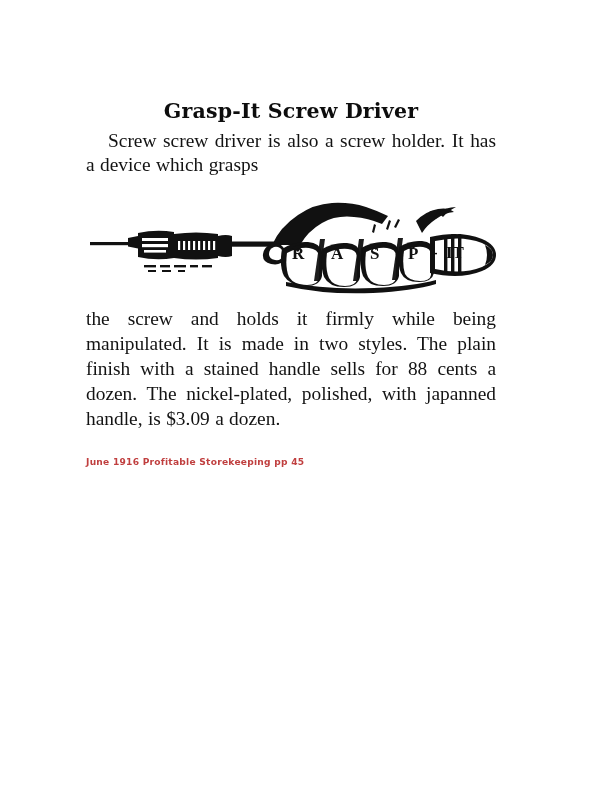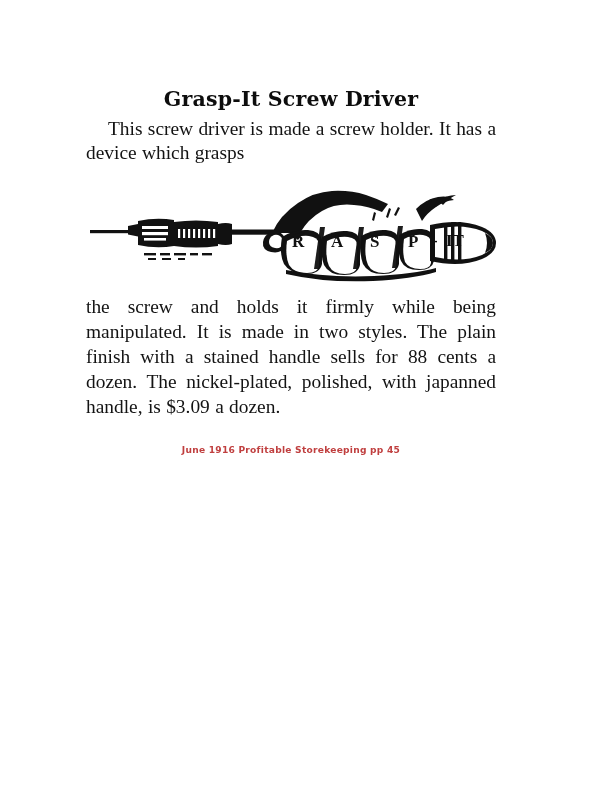--- a/index.html
+++ b/index.html
@@ -22,21 +22,21 @@
     position: absolute;
     left: 0; top: 0;
     width: 612px;
     height: 792px;
     background: #ffffff;
   }
 
   .clipping {
     position: absolute;
     left: 86px;
-    top: 88px;
+    top: 100px;
     width: 410px;
   }
 
   .ad-title {
     font-family: "DejaVu Serif", "Liberation Serif", serif;
     font-weight: 700;
     font-size: 20.5px;
     letter-spacing: 0.2px;
     text-align: center;
     color: #0d0d0d;
@@ -74,36 +74,36 @@
     width: 100%;
     height: 100%;
   }
 
   
   .source-caption {
     font-family: "DejaVu Sans", "Liberation Sans", sans-serif;
     font-weight: 700;
     font-size: 9.1px;
     letter-spacing: 0.25px;
-    text-align: center;
+    text-align: left;
     margin-top: 25px;
     color: #bb2f2f;
     opacity: 0.92;
   }
 </style>
 </head>
 <body>
 
 <div class="page">
 
   <div class="clipping">
 
     <h1 class="ad-title">Grasp-It Screw Driver</h1>
 
-    <p class="body-text lead">This screw driver is made a screw holder.  It has a device which grasps</p>
+    <p class="body-text lead">Screw screw driver is also a screw holder.  It has a device which grasps</p>
 
     <div class="illustration">
       <svg viewBox="0 0 410 112" xmlns="http://www.w3.org/2000/svg">
         <g fill="#111111" stroke="none">
 
           <rect x="4" y="57" width="38" height="3.2"></rect>
           <path d="M42 53 l10 -2 l0 12.5 l-10 -2 z"></path>
 
           <path d="M52 48 q18 -4 36 -1 l0 26 q-18 3 -36 -1 z"></path>
           <path d="M56 53 l26 0 l0 3 l-26 0 z" fill="#ffffff"></path>

